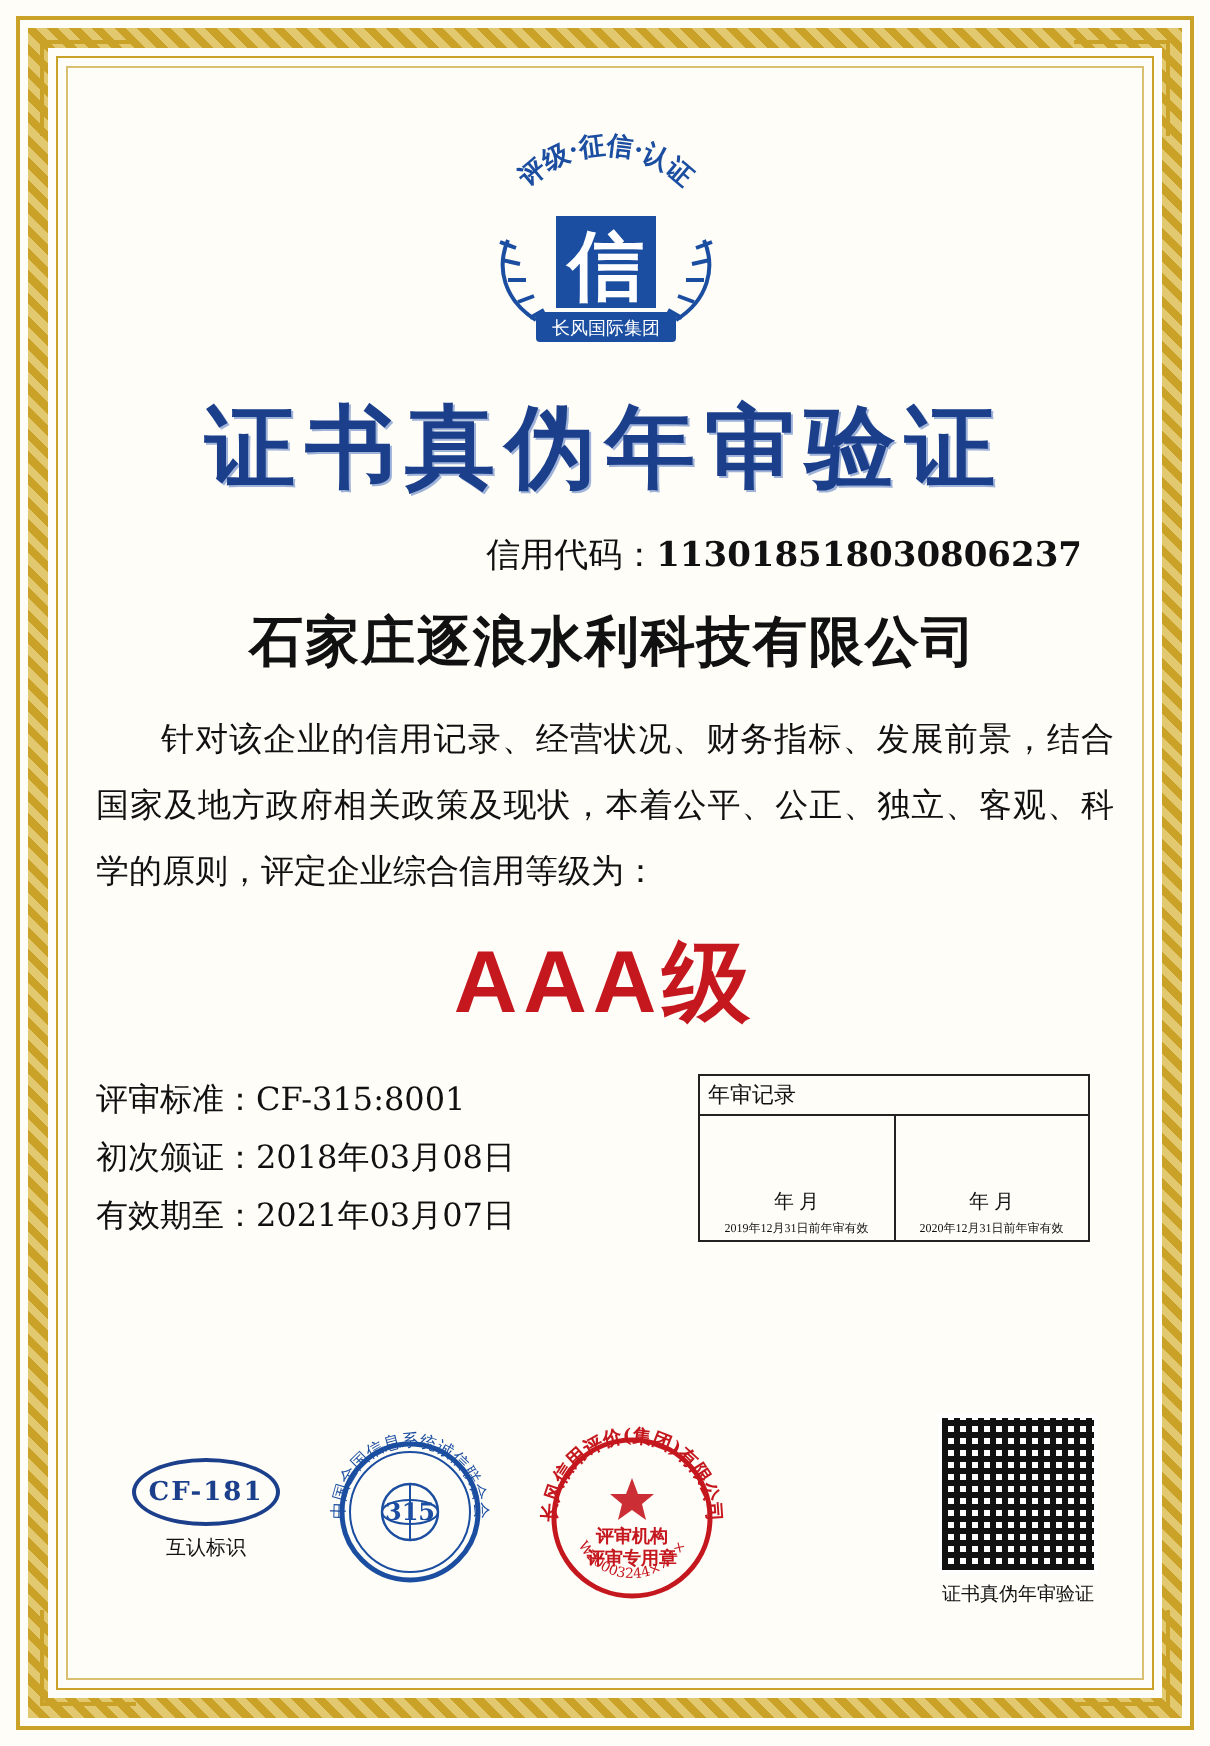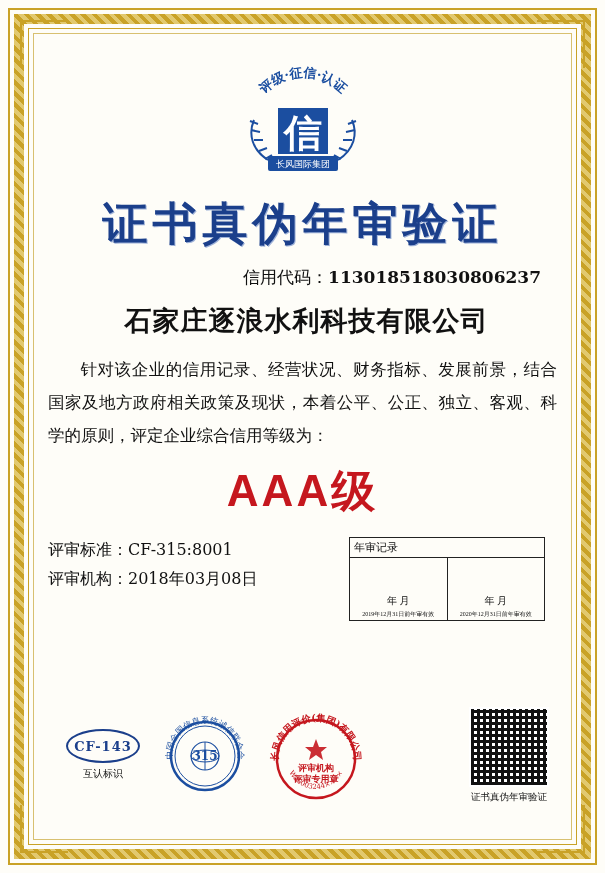--- a/index.html
+++ b/index.html
@@ -243,21 +243,22 @@
 
     <div class="company">石家庄逐浪水利科技有限公司</div>
 
     <div class="para"><span class="indent"></span><span>针对该企业的信用记录、经营状况、财务指标、发展前景，结合国家及地方政府相关政策及现状，本着公平、公正、独立、客观、科学的原则，评定企业综合信用等级为：</span></div>
 
     <div class="grade">AAA级</div>
 
     <div class="lower">
       <div class="lower-left">
         <div>评审标准：CF-315:8001</div>
-        <div>评审机构：2018年03月08日</div>
+        <div>初次颁证：2018年03月08日</div>
+        <div>有效期至：2021年03月07日</div>
       </div>
       <div class="lower-right">
         <div class="annual-box">
           <div class="annual-title">年审记录</div>
           <div class="annual-cells">
             <div class="annual-cell">
               <div class="cell-ym">年  月</div>
               <div class="cell-note">2019年12月31日前年审有效</div>
             </div>
             <div class="annual-cell">
@@ -265,21 +266,21 @@
               <div class="cell-note">2020年12月31日前年审有效</div>
             </div>
           </div>
         </div>
       </div>
     </div>
 
     <div class="badges">
 
       <div class="badge b1">
-        <div class="cf-oval">CF-143</div>
+        <div class="cf-oval">CF-181</div>
         <div class="b-label">互认标识</div>
       </div>
 
       <div class="badge b2">
         <div class="round-seal">
           <svg width="86" height="86" viewBox="0 0 86 86" xmlns="http://www.w3.org/2000/svg">
             <defs>
               <path id="bCircle" d="M 43,43 m -33,0 a 33,33 0 1,1 66,0 a 33,33 0 1,1 -66,0"></path>
             </defs>
             <circle cx="43" cy="43" r="34" fill="none" stroke="#1b4ea0" stroke-width="2.5"></circle>

